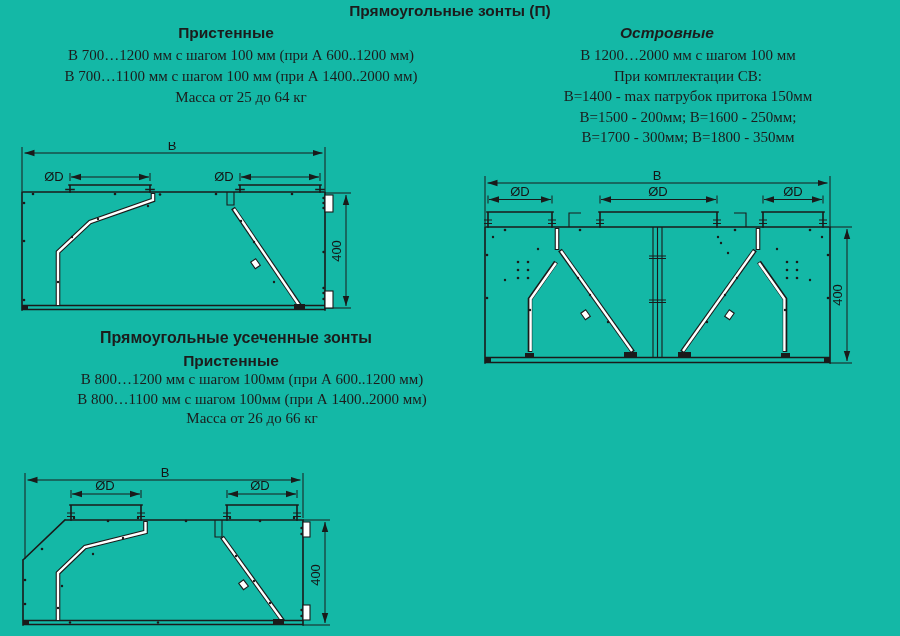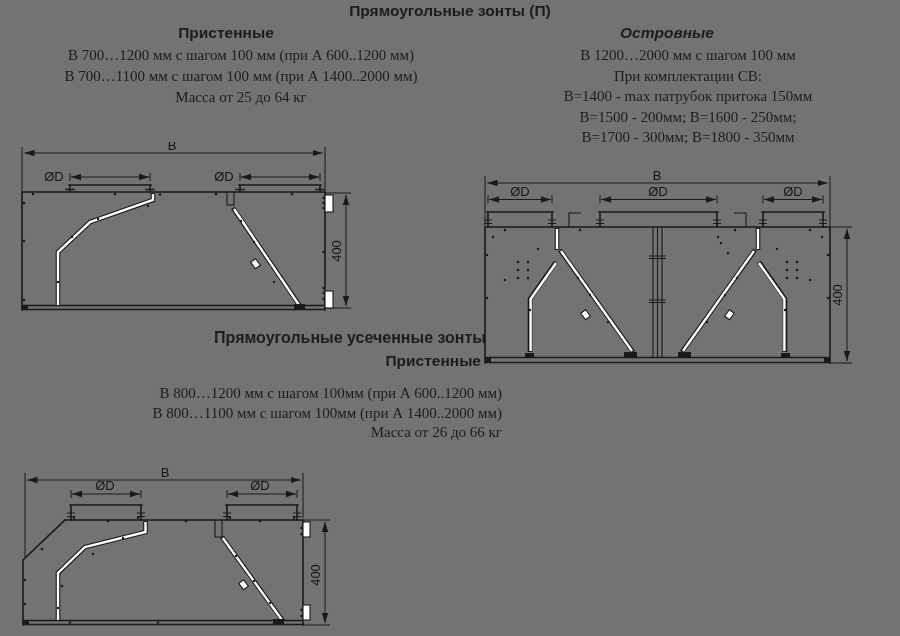--- a/index.html
+++ b/index.html
@@ -1,35 +1,35 @@
 <!DOCTYPE html>
 <html><head>
 <meta charset="utf-8">
 <style>
   html,body { margin:0; padding:0; background:#fff; }
   .page {
-    position:relative; width:900px; height:636px; background:#737373;
+    position:relative; width:900px; height:636px; background:#14b8a6;
     font-family:"Liberation Sans", sans-serif; color:#1c1c1c; overflow:hidden;
   }
   .main-title {
     position:absolute; top:2px; left:0; width:100%; text-align:center;
     font-weight:bold; font-size:15.5px;
   }
   .col { position:absolute; text-align:center; }
   .col-left  { left:6px;   top:24px; width:470px; }
   .col-right { left:480px; top:24px; width:416px; }
   .sec-heading { font-weight:bold; font-size:15.5px; line-height:18px; margin-bottom:3px; }
   .col-left  .sec-heading { transform:translateX(-15px); }
   .col-right .sec-heading { transform:translateX(-21px);font-style:italic; }
   .spec-line { font-size:15px; line-height:21px; white-space:nowrap;font-family:Liberation Serif, serif; }
   .col-right .spec-line { line-height:20.5px; }
-  .mid { position:absolute; left:2px; top:329px; width:500px; text-align:right; }
+  .mid { position:absolute; left:2px; top:329px; width:500px; text-align:center; }
   .mid .sec-title { font-weight:bold; font-size:16px; line-height:18px; transform:translateX(-16px); }
   .mid .sec-heading { margin:5px 0 0 0; transform:translateX(-21px); }
-  .mid .lines { margin-top:14px; }
+  .mid .lines { }
   .mid .spec-line { line-height:19.5px; }
 
   svg.drawing { position:absolute; }
   .ol   { stroke:#1a1a1a; stroke-width:1.6; fill:none; stroke-linecap:square; }
   .thin { stroke:#1a1a1a; stroke-width:1.1; fill:none; }
   .dim line { stroke:#1a1a1a; stroke-width:1; fill:none; }
   .strip-b { stroke:#1a1a1a; stroke-width:4.6; fill:none; stroke-linejoin:miter; }
   .strip-w { stroke:#ffffff; stroke-width:2.4; fill:none; stroke-linejoin:miter; }
   .dot  { fill:#1a1a1a; stroke:none; }
   .blk  { fill:#1a1a1a; stroke:none; }

